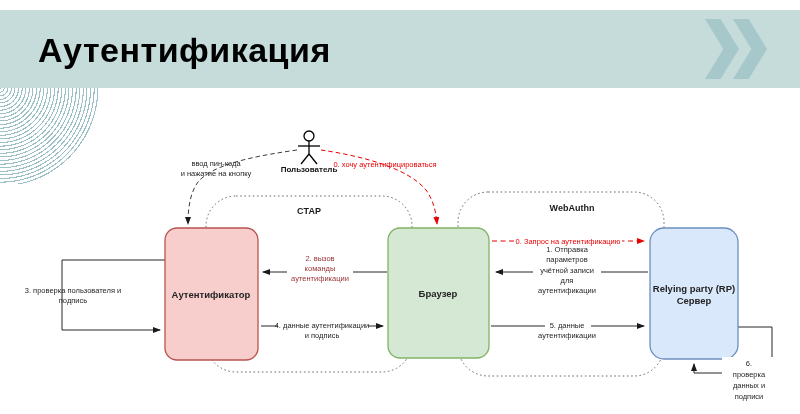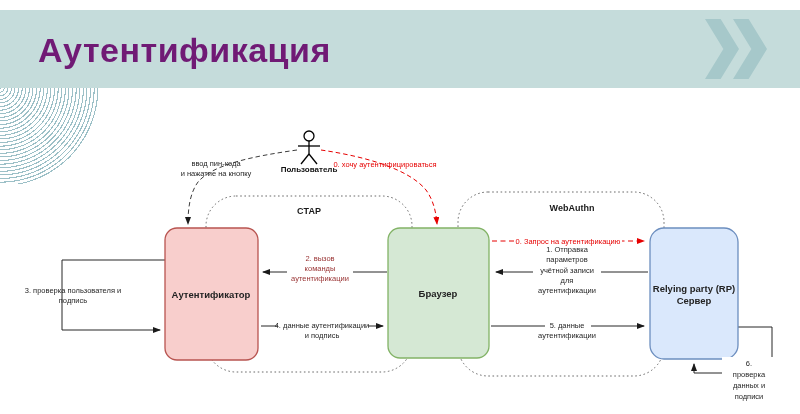--- a/index.html
+++ b/index.html
@@ -6,21 +6,21 @@
   body {
     width:800px; height:414px; position:relative; overflow:hidden;
     background:#ffffff; font-family:"Liberation Sans", sans-serif;
   }
   .header {
     position:absolute; left:0; top:10px; width:800px; height:78px;
     background:#c5dcdb;
   }
   .page-title {
     position:absolute; left:38px; top:0; height:78px; line-height:80px;
-    font-size:34px; font-weight:800; color:#701a75; letter-spacing:.5px;
+    font-size:34px; font-weight:800; color:#000000; letter-spacing:.5px;
   }
   .chevrons { position:absolute; right:33px; top:9px; display:flex; }
   .chev {
     width:34px; height:60px; background:#a6c8ca; margin-left:-6px;
     clip-path:polygon(0 0, 46% 0, 100% 50%, 46% 100%, 0 100%, 54% 50%);
   }
   .rings {
     position:absolute; left:0; top:88px; width:104px; height:96px;
     background:
       radial-gradient(circle at 0 0, rgba(255,255,255,0) 0 99px, #ffffff 100px),

